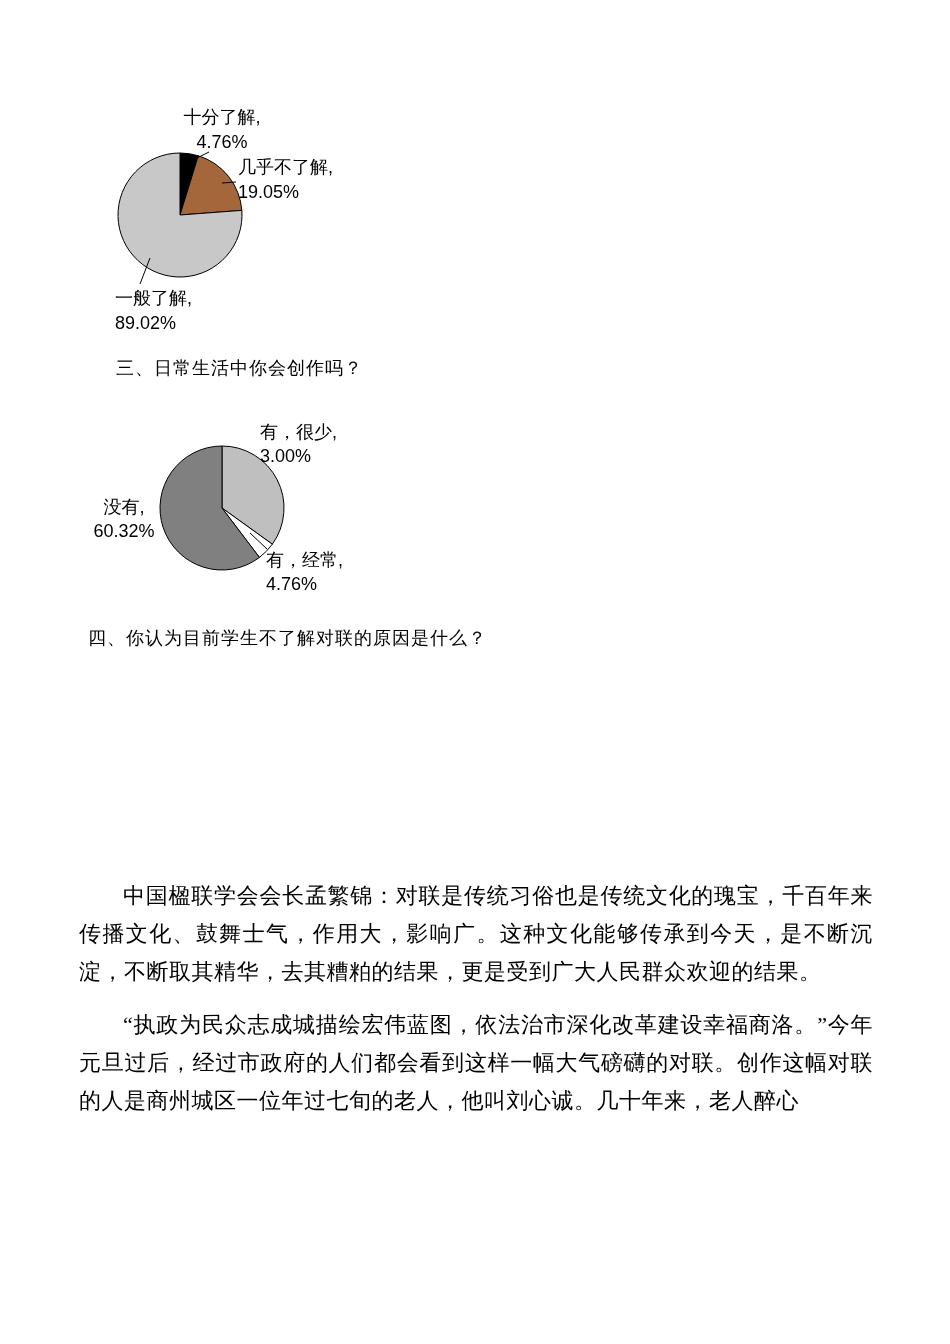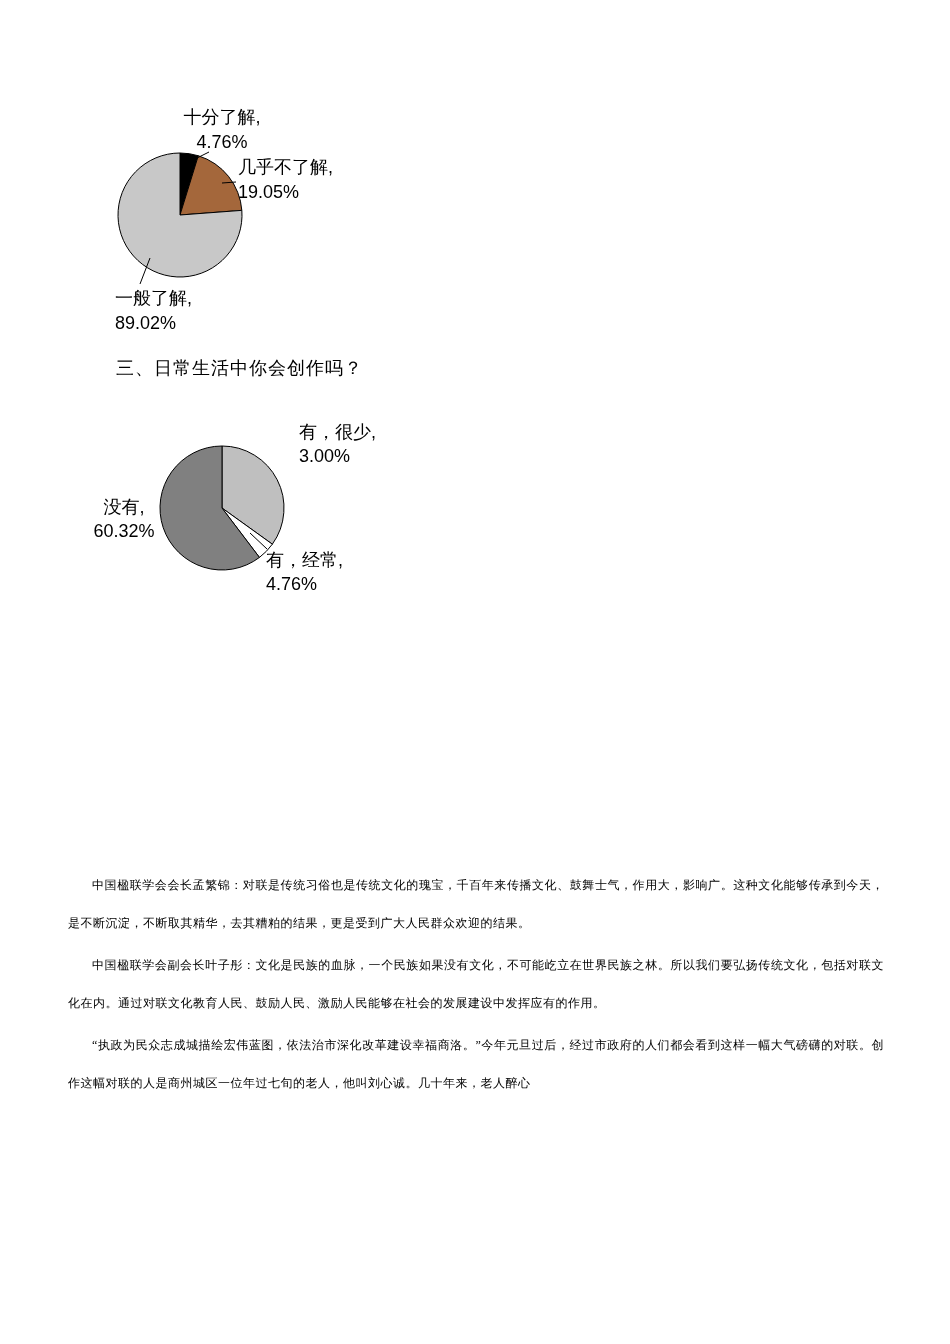--- a/index.html
+++ b/index.html
@@ -31,23 +31,23 @@
     letter-spacing: 1px;
     white-space: nowrap;
   }
   #paragraphs {
     position: absolute;
     left: 64px;
     top: 862px;
     width: 824px;
   }
   #paragraphs p {
-    margin: 4px;
+    margin: 15px;
     text-indent: 2em;
-    font-size: 12px;
+    font-size: 22px;
     line-height: 38px;
     text-align: justify;
     letter-spacing: 0.5px;
   }
 </style>
 </head>
 <body>
 
 <div id="page">
 
@@ -80,35 +80,35 @@
 
   <div class="chart-block c2" style="left:60px; top:415px; width:370px; height:190px;">
     <svg class="pie-svg" width="126" height="126" style="left:99px; top:30px;">
         <path d="M 63 63 L 63.00 1.00 A 62 62 0 0 1 113.34 99.19 Z" fill="#BFBFBF" stroke="#000000" stroke-width="1"></path>
         <path d="M 63 63 L 113.34 99.19 A 62 62 0 0 1 100.44 112.42 Z" fill="#FFFFFF" stroke="#000000" stroke-width="1"></path>
         <path d="M 63 63 L 100.44 112.42 A 62 62 0 1 1 63.00 1.00 Z" fill="#808080" stroke="#000000" stroke-width="1"></path>
       </svg>
     <svg class="leaders" width="370" height="190">
       <line x1="190" y1="118" x2="207" y2="134" stroke="#000" stroke-width="1"></line>
     </svg>
-    <div class="pie-label" style="left:200px; top:5px;margin-left:39px;">
+    <div class="pie-label" style="left:200px; top:5px;">
       <div>有，很少,</div>
       <div>3.00%</div>
     </div>
     <div class="pie-label" style="left:16px; top:80px; width:96px; text-align:center;">
       <div>没有,</div>
       <div>60.32%</div>
     </div>
     <div class="pie-label" style="left:206px; top:133px;">
       <div>有，经常,</div>
       <div>4.76%</div>
     </div>
   </div>
 
+  <div class="question" style="left:88px; top:626px;">四、你认为目前学生不了解对联的原因是什么？</div>
 
 
   <div id="paragraphs">
     <p>中国楹联学会会长孟繁锦：对联是传统习俗也是传统文化的瑰宝，千百年来传播文化、鼓舞士气，作用大，影响广。这种文化能够传承到今天，是不断沉淀，不断取其精华，去其糟粕的结果，更是受到广大人民群众欢迎的结果。</p>
-    <p>中国楹联学会副会长叶子彤：文化是民族的血脉，一个民族如果没有文化，不可能屹立在世界民族之林。所以我们要弘扬传统文化，包括对联文化在内。通过对联文化教育人民、鼓励人民、激励人民能够在社会的发展建设中发挥应有的作用。</p>
     <p>“执政为民众志成城描绘宏伟蓝图，依法治市深化改革建设幸福商洛。”今年元旦过后，经过市政府的人们都会看到这样一幅大气磅礴的对联。创作这幅对联的人是商州城区一位年过七旬的老人，他叫刘心诚。几十年来，老人醉心</p>
   </div>
 
 </div>
 
 </body></html>

